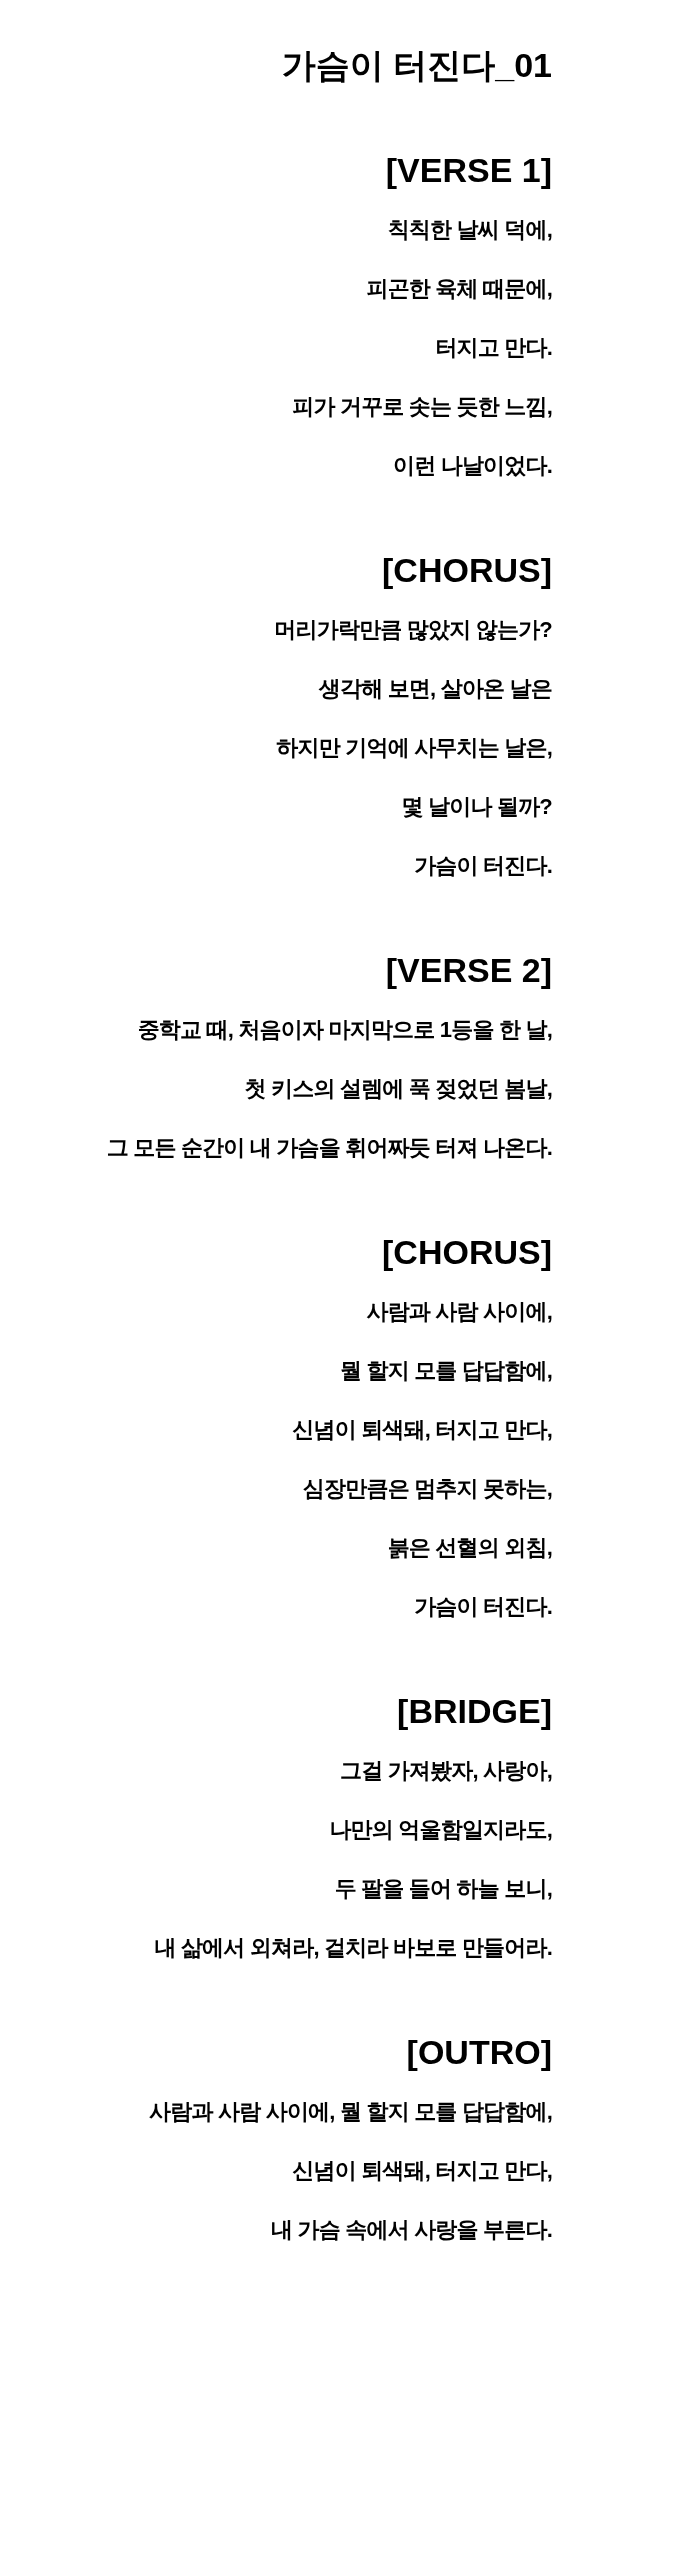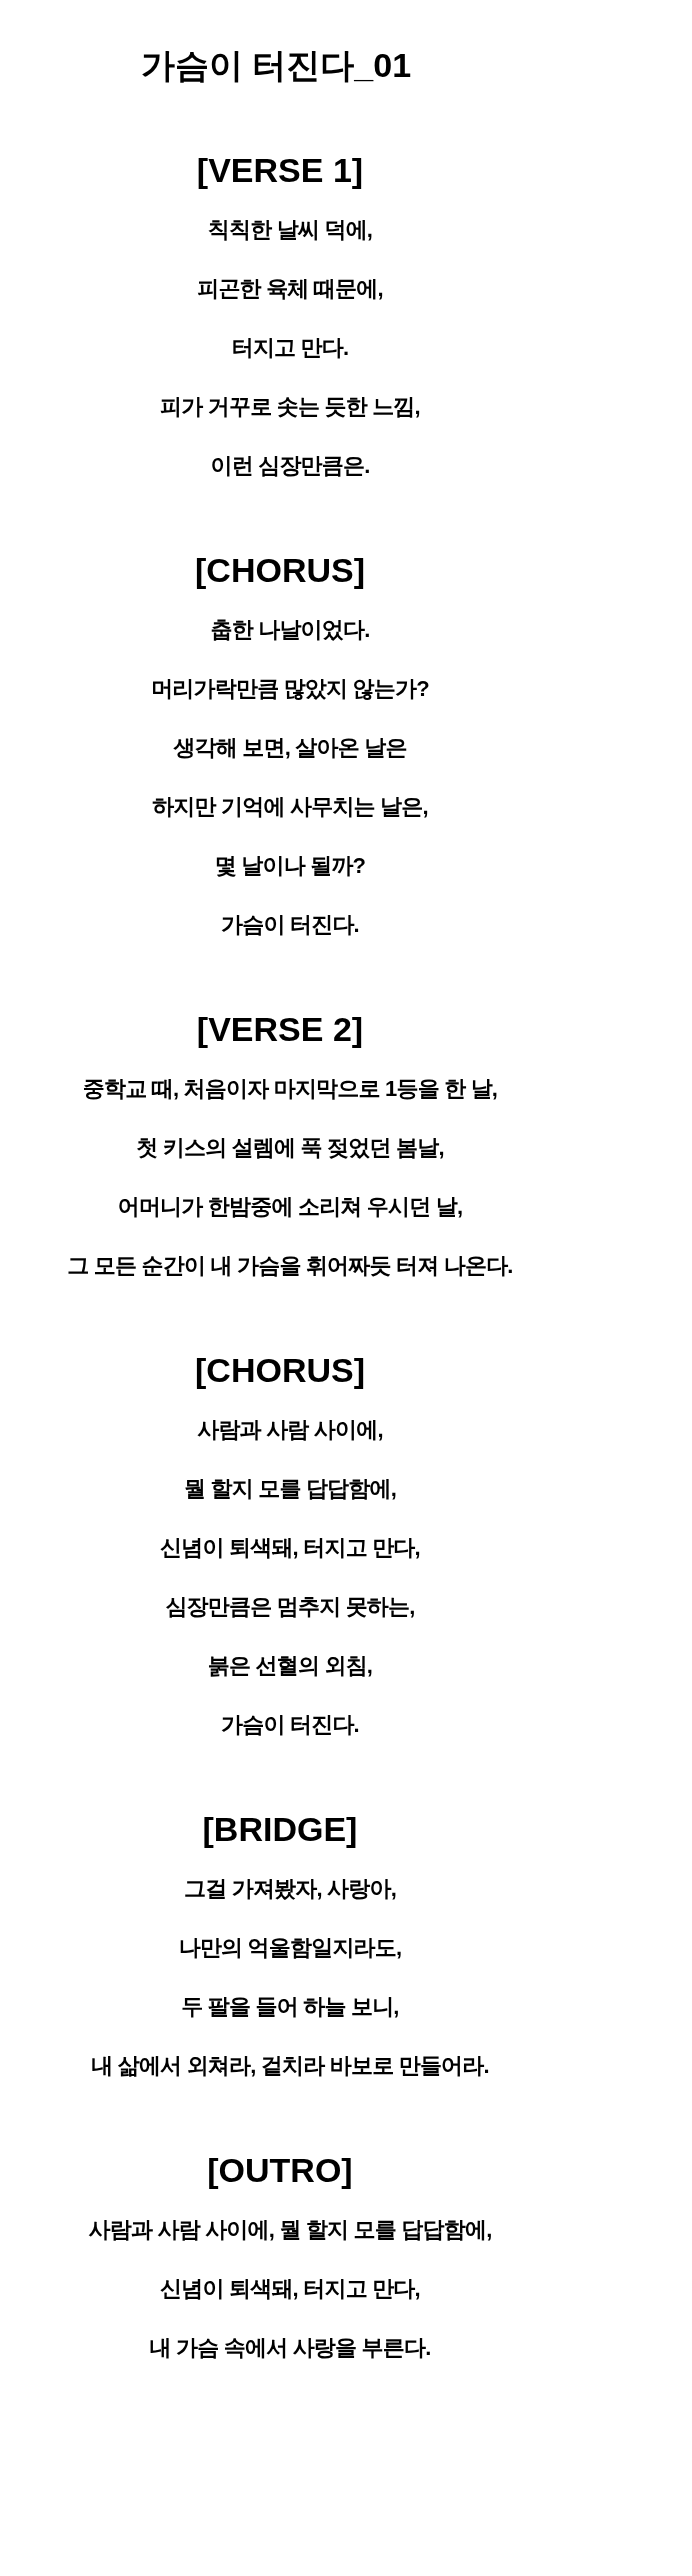--- a/index.html
+++ b/index.html
@@ -8,21 +8,21 @@
     background: #ffffff;
   }
   .sheet {
     position: relative;
     width: 552px;
     min-height: 2576px;
     background: #ffffff;
     color: #000000;
     font-family: "Liberation Sans", "DejaVu Sans", sans-serif;
     font-weight: 700;
-    text-align: center;
+    text-align: right;
     padding-top: 36px;
     box-sizing: border-box;
     overflow: hidden;
   }
   .title-line {
     font-size: 34px;
     line-height: 59px;
     white-space: nowrap;
   }
   .section {
@@ -47,36 +47,34 @@
 
 <main class="sheet">
   <h1 class="title-line" style="margin:0; font-size:34px; font-weight:700;">가슴이 터진다_01</h1>
   <div id="sections-root">
       <section class="section">
         <div class="section-header">[VERSE 1]</div>
         <div class="lyric-line">칙칙한 날씨 덕에,</div>
         <div class="lyric-line">피곤한 육체 때문에,</div>
         <div class="lyric-line">터지고 만다.</div>
         <div class="lyric-line">피가 거꾸로 솟는 듯한 느낌,</div>
-        <div class="lyric-line">이런 심장만큼은.</div>
+        <div class="lyric-line">이런 나날이었다.</div>
       </section>
       <section class="section">
         <div class="section-header">[CHORUS]</div>
-        <div class="lyric-line">춥한 나날이었다.</div>
         <div class="lyric-line">머리가락만큼 많았지 않는가?</div>
         <div class="lyric-line">생각해 보면, 살아온 날은</div>
         <div class="lyric-line">하지만 기억에 사무치는 날은,</div>
         <div class="lyric-line">몇 날이나 될까?</div>
         <div class="lyric-line">가슴이 터진다.</div>
       </section>
       <section class="section">
         <div class="section-header">[VERSE 2]</div>
         <div class="lyric-line">중학교 때, 처음이자 마지막으로 1등을 한 날,</div>
         <div class="lyric-line">첫 키스의 설렘에 푹 젖었던 봄날,</div>
-        <div class="lyric-line">어머니가 한밤중에 소리쳐 우시던 날,</div>
         <div class="lyric-line">그 모든 순간이 내 가슴을 휘어짜듯 터져 나온다.</div>
       </section>
       <section class="section">
         <div class="section-header">[CHORUS]</div>
         <div class="lyric-line">사람과 사람 사이에,</div>
         <div class="lyric-line">뭘 할지 모를 답답함에,</div>
         <div class="lyric-line">신념이 퇴색돼, 터지고 만다,</div>
         <div class="lyric-line">심장만큼은 멈추지 못하는,</div>
         <div class="lyric-line">붉은 선혈의 외침,</div>
         <div class="lyric-line">가슴이 터진다.</div>

